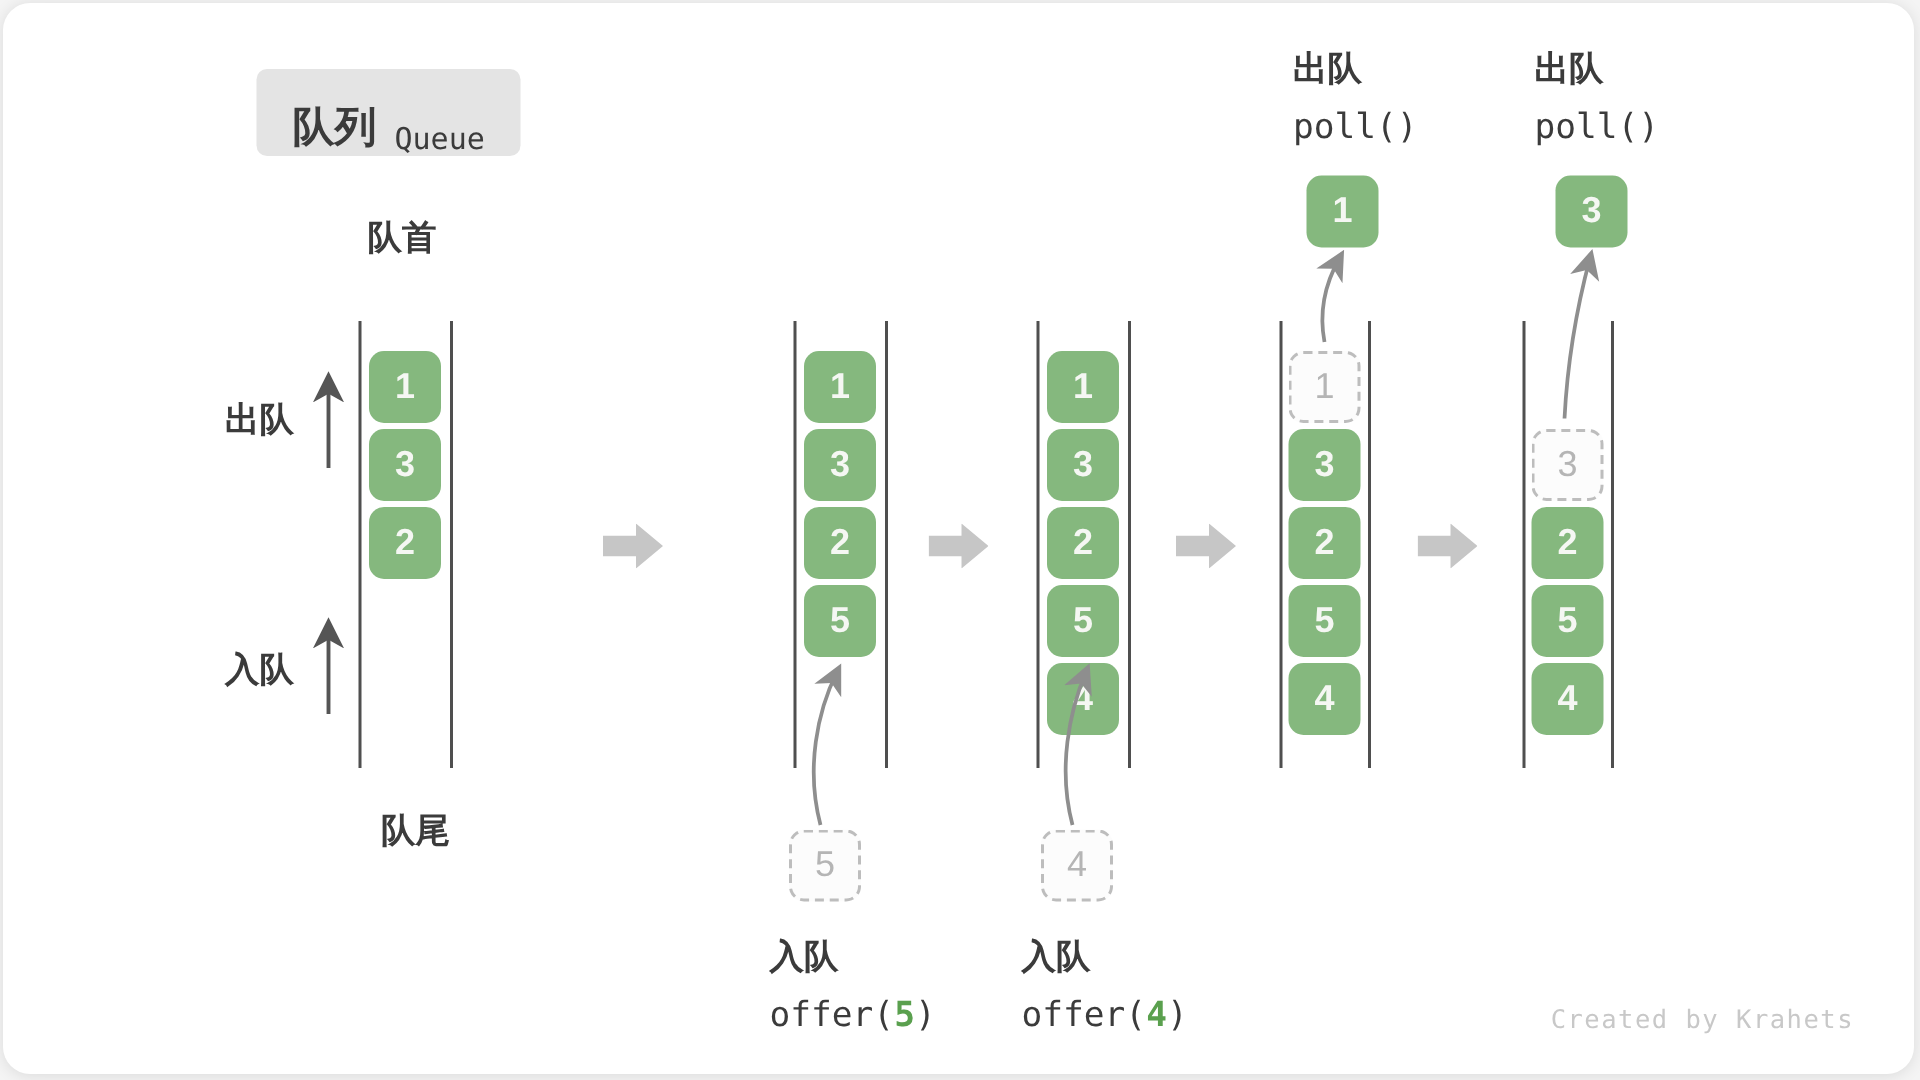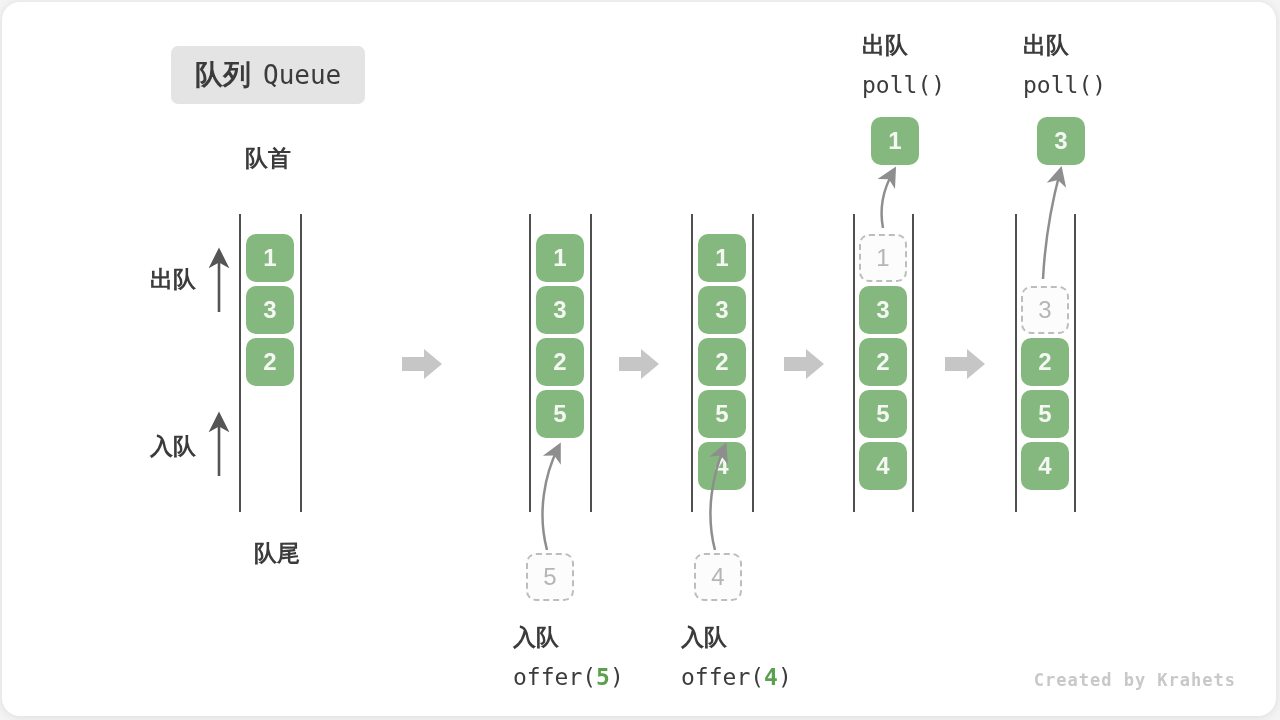--- a/index.html
+++ b/index.html
@@ -11,24 +11,24 @@
   }
   .canvas{
     position:absolute;left:2px;top:2px;width:1274px;height:714px;
     background:#ffffff;border-radius:18px;
     box-shadow:0 1px 10px rgba(0,0,0,0.10);
   }
   
   .badge{
     position:absolute;left:169px;top:44px;height:58px;
     background:var(--badge_bg,#e4e4e4);border-radius:7px;
-    display:flex;align-items:center;padding:0 24px;gap:12px;
+    display:flex;align-items:flex-end;padding:0 24px;gap:12px;
   }
   .badge .zh{font-size:28px;font-weight:700;color:var(--text_dark,#3b3b3b);}
-  .badge .en{font-family:"DejaVu Sans Mono","Liberation Mono",monospace;font-size:26px;font-weight:500;color:var(--text_dark,#3b3b3b);}
+  .badge .en{font-family:"DejaVu Sans Mono","Liberation Mono",monospace;font-size:20px;font-weight:500;color:var(--text_dark,#3b3b3b);}
   
   .lbl{position:absolute;font-size:23px;font-weight:700;color:var(--text_dark,#3b3b3b);white-space:nowrap;}
   .lbl.head{left:243px;top:141px;}
   .lbl.tail{left:252px;top:536px;}
   .lbl.deq{left:148px;top:262px;}
   .lbl.enq{left:148px;top:429px;}
   
   .vline{position:absolute;top:212px;height:298px;width:2px;background:var(--line_dark,#4f4f4f);}
   
   .box{
@@ -56,21 +56,21 @@
     font-family:"DejaVu Sans Mono","Liberation Mono",monospace;
     font-size:23px;font-weight:500;color:var(--text_dark,#3b3b3b);margin-top:11px;
   }
   .ann .code .arg{color:var(--accent_green,#5aa04e);font-weight:700;}
   
   svg.overlay{position:absolute;left:0;top:0;width:1280px;height:720px;pointer-events:none;}
   
   .watermark{
     position:absolute;right:40px;bottom:26px;
     font-family:"DejaVu Sans Mono","Liberation Mono",monospace;
-    font-size:17px;color:var(--watermark_gray,#c8c8c8);letter-spacing:1px;font-weight:bold;
+    font-size:17px;color:var(--watermark_gray,#c8c8c8);letter-spacing:1px;
   }
 </style>
 </head>
 <body>
 
 <div class="canvas">
 
   <div class="badge">
     <span class="zh">队列</span>
     <span class="en">Queue</span>

